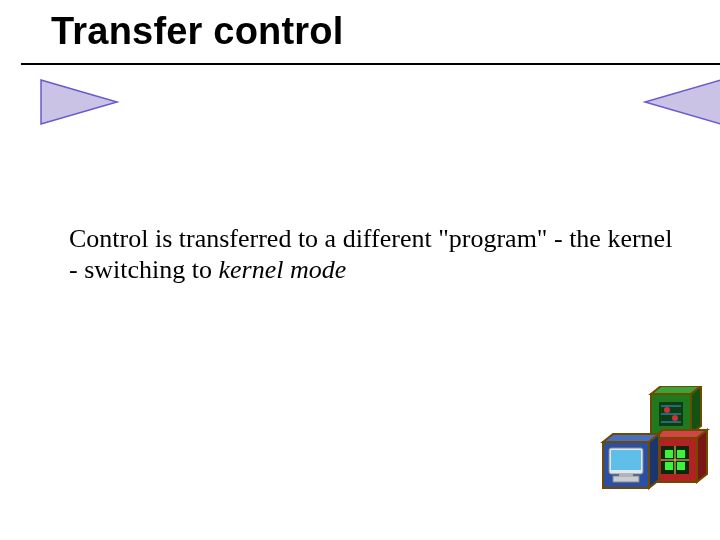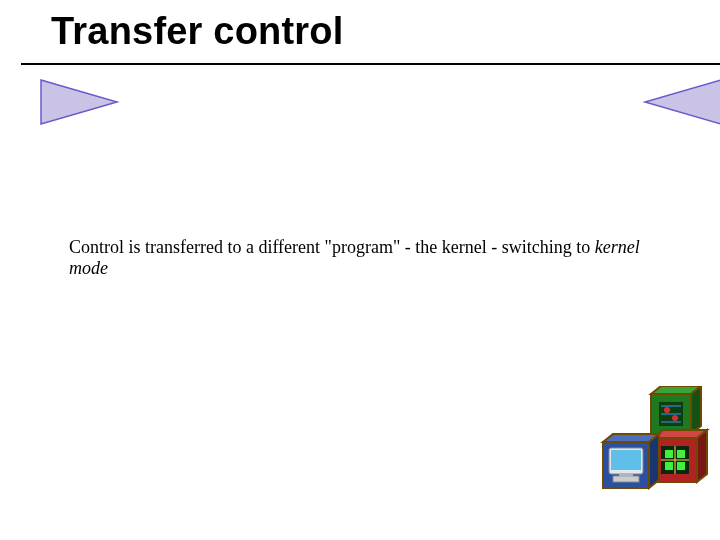--- a/index.html
+++ b/index.html
@@ -39,24 +39,24 @@
   }
   .arrow {
     position: absolute;
     cursor: pointer;
   }
   .arrow svg { display: block; }
   .arrow-left { top: 78px; left: 18px; }
   .arrow-right { top: 78px; right: 18px; }
   .body-text {
     position: absolute;
-    top: 237px;
+    top: 224px;
     left: 48px;
     width: 610px;
-    font-size: 18px;
+    font-size: 26px;
     line-height: 1.18;
     color: #000;
   }
   .body-text .italic { font-style: italic; }
   .blocks {
     position: absolute;
     right: 30px;
     bottom: 16px;
   }
 </style>

